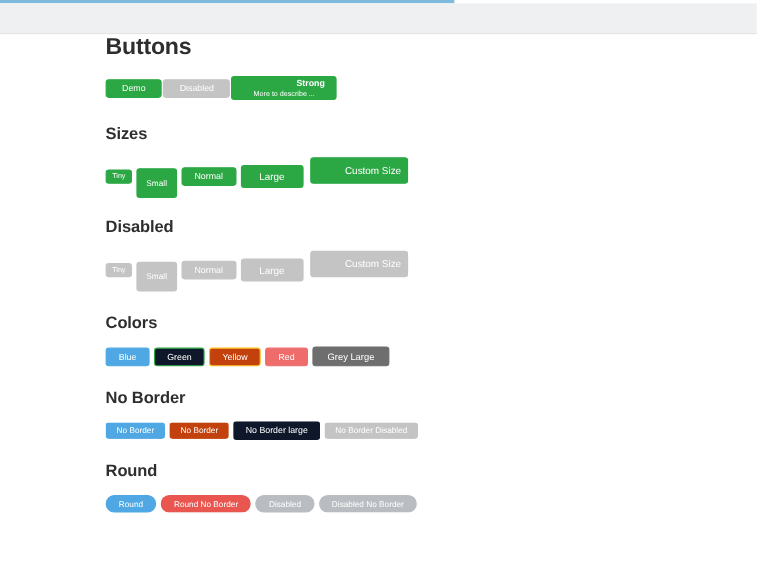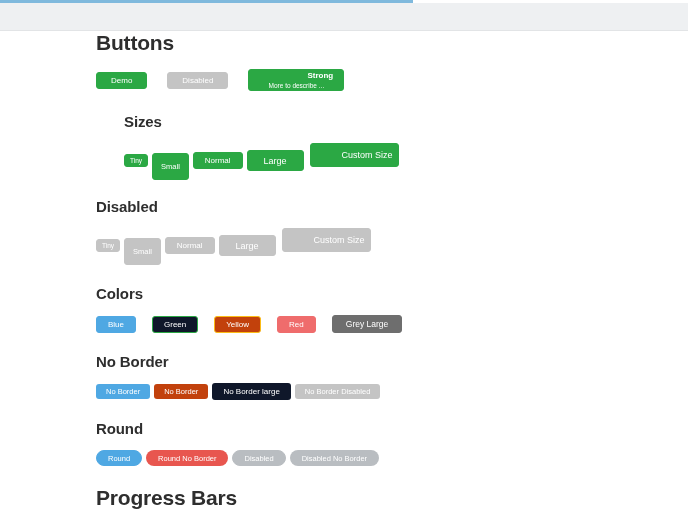--- a/index.html
+++ b/index.html
@@ -65,31 +65,31 @@
 
 <div id="topbar" style="width: 412.8px; background: rgb(127, 185, 221);"></div>
 <div id="headerband">
   <div class="panel"></div>
 </div>
 
 <div id="content">
 
   <div class="sec">
     <h2 class="big">Buttons</h2>
-    <div class="row" style="margin-top:14px;gap:20px;">
+    <div class="row" style="margin-top:14px;gap:1px;">
       <button class="btn demo">Demo</button>
       <button class="btn demo disabled">Disabled</button>
       <button class="btn strong">
         <span class="l1">Strong</span>
         <span class="l2">More to describe ...</span>
       </button>
     </div>
   </div>
 
-  <div class="sec" style="margin-top:22px;margin-left:28px;">
+  <div class="sec" style="margin-top:22px;">
     <h3 class="small">Sizes</h3>
     <div class="row base" style="margin-top:12px;gap:4px;">
       <button class="btn sz-tiny" style="margin-top:11px;">Tiny</button>
       <button class="btn sz-small" style="margin-top:10px;">Small</button>
       <button class="btn sz-normal" style="margin-top:9px;">Normal</button>
       <button class="btn sz-large" style="margin-top:7px;">Large</button>
       <button class="btn sz-custom" style="margin-left:2px;">Custom Size</button>
     </div>
   </div>
 
@@ -99,21 +99,21 @@
       <button class="btn sz-tiny disabled" style="margin-top:11px;">Tiny</button>
       <button class="btn sz-small disabled" style="margin-top:10px;">Small</button>
       <button class="btn sz-normal disabled" style="margin-top:9px;">Normal</button>
       <button class="btn sz-large disabled" style="margin-top:7px;">Large</button>
       <button class="btn sz-custom disabled" style="margin-left:2px;">Custom Size</button>
     </div>
   </div>
 
   <div class="sec" style="margin-top:20px;">
     <h3 class="small">Colors</h3>
-    <div class="row" style="margin-top:12px;gap:16px;">
+    <div class="row" style="margin-top:12px;gap:4px;">
       <button class="btn sz-normal c-blue">Blue</button>
       <button class="btn sz-normal c-green">Green</button>
       <button class="btn sz-normal c-yellow">Yellow</button>
       <button class="btn sz-normal c-red">Red</button>
       <button class="btn grey-large c-grey">Grey Large</button>
     </div>
   </div>
 
   <div class="sec" style="margin-top:20px;">
     <h3 class="small">No Border</h3>
@@ -128,18 +128,14 @@
   <div class="sec" style="margin-top:20px;">
     <h3 class="small">Round</h3>
     <div class="row" style="margin-top:12px;gap:4px;">
       <button class="btn rnd round c-blue">Round</button>
       <button class="btn rnd round noborder c-roundred">Round No Border</button>
       <button class="btn rnd round c-rounddis">Disabled</button>
       <button class="btn rnd round noborder c-rounddis">Disabled No Border</button>
     </div>
   </div>
 
-  <div class="sec" style="margin-top:20px;">
-    <h2 class="big">Progress Bars</h2>
-
-  </div>
 
 </div>
 
 </body></html>

